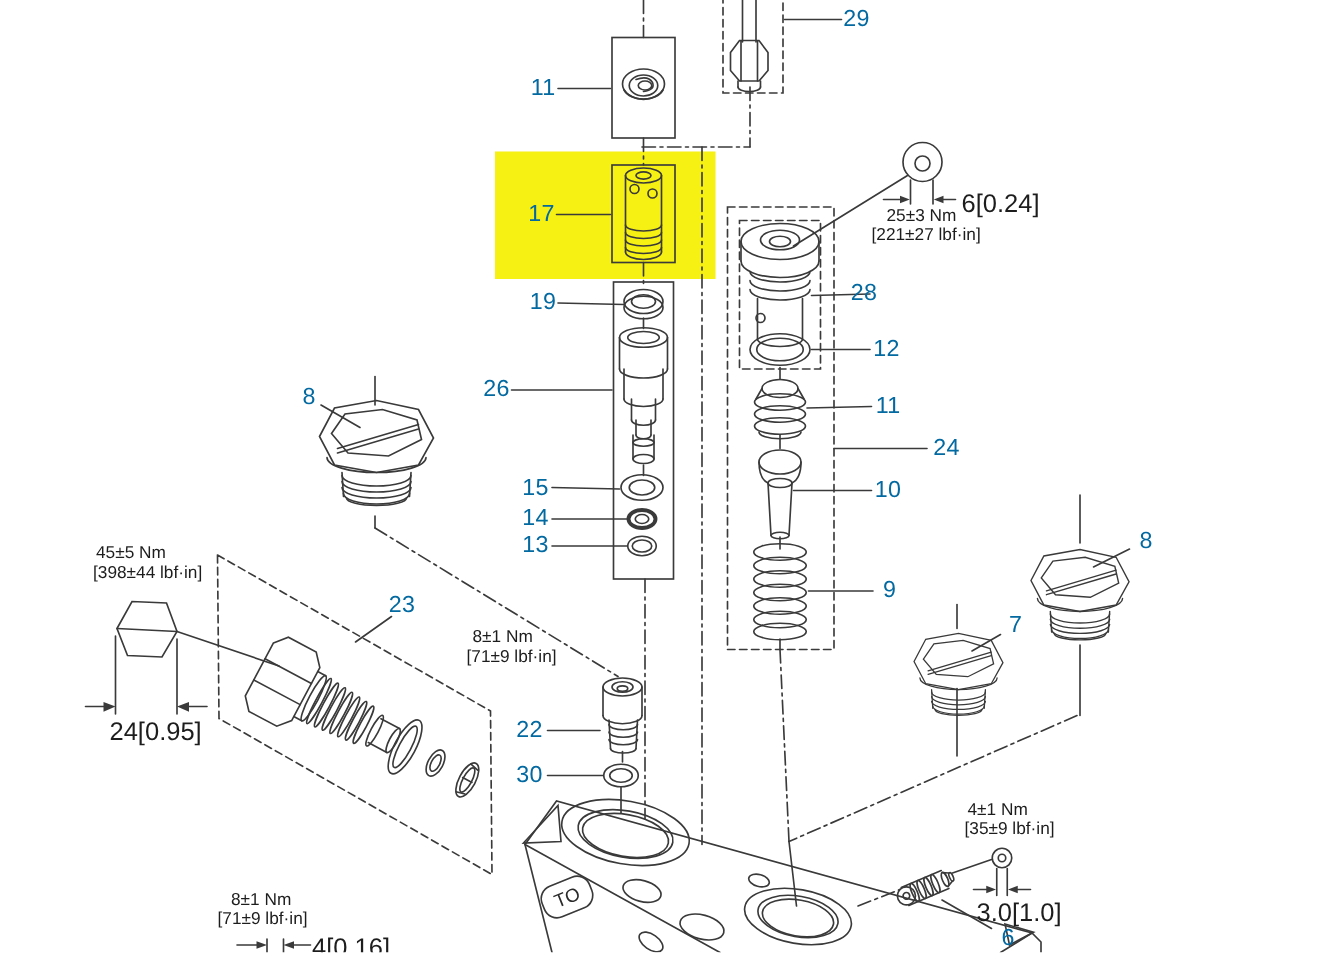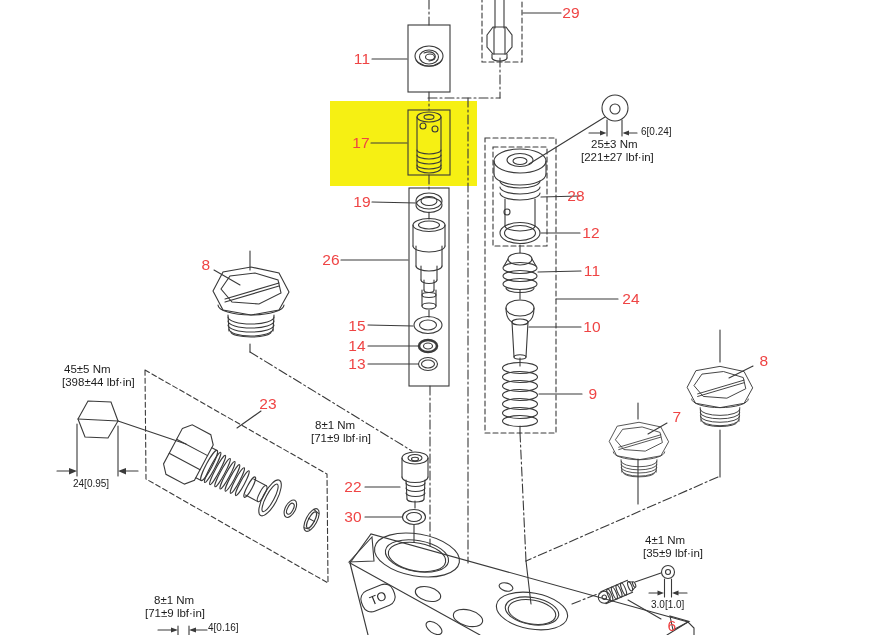--- a/index.html
+++ b/index.html
@@ -1,22 +1,22 @@
 <!DOCTYPE html>
 <html><head>
 <meta charset="utf-8">
 <style>
   html,body{margin:0;padding:0;background:#ffffff;}
   #stage{position:relative;width:886px;height:635px;background:#ffffff;overflow:hidden;
          font-family:"Liberation Sans","DejaVu Sans",sans-serif;}
   #art{position:absolute;left:0;top:0;}
-  .lbl{position:absolute;transform:translate(-50%,-50%);font-size:15.5px;color:#ef4444;
+  .lbl{position:absolute;transform:translate(-50%,-50%);font-size:15.5px;color:#0369a1;
        white-space:nowrap;letter-spacing:.2px;}
   .ann{position:absolute;font-size:11.5px;line-height:12.5px;color:#1d1d1d;white-space:nowrap;}
-  .dim{position:absolute;font-size:10px;color:#1d1d1d;white-space:nowrap;}
+  .dim{position:absolute;font-size:17px;color:#1d1d1d;white-space:nowrap;}
   .i1{display:block;margin-left:10px;}
   .i2{display:block;margin-left:4px;}
   .i3{display:block;margin-left:9px;}
   .i4{display:block;margin-left:2px;}
   svg .ln{stroke:#3a3a3a;stroke-width:1.1;fill:none;stroke-linecap:round;}
   svg .thk{stroke:#3a3a3a;stroke-width:2.6;fill:none;}
   svg .d1{stroke-dasharray:5 3;}
   svg .d2{stroke-dasharray:9 3 2 3;}
   svg .fl{fill:#3a3a3a;stroke:none;}
   svg text{font-family:"Liberation Sans","DejaVu Sans",sans-serif;fill:#2a2a2a;stroke:none;}

